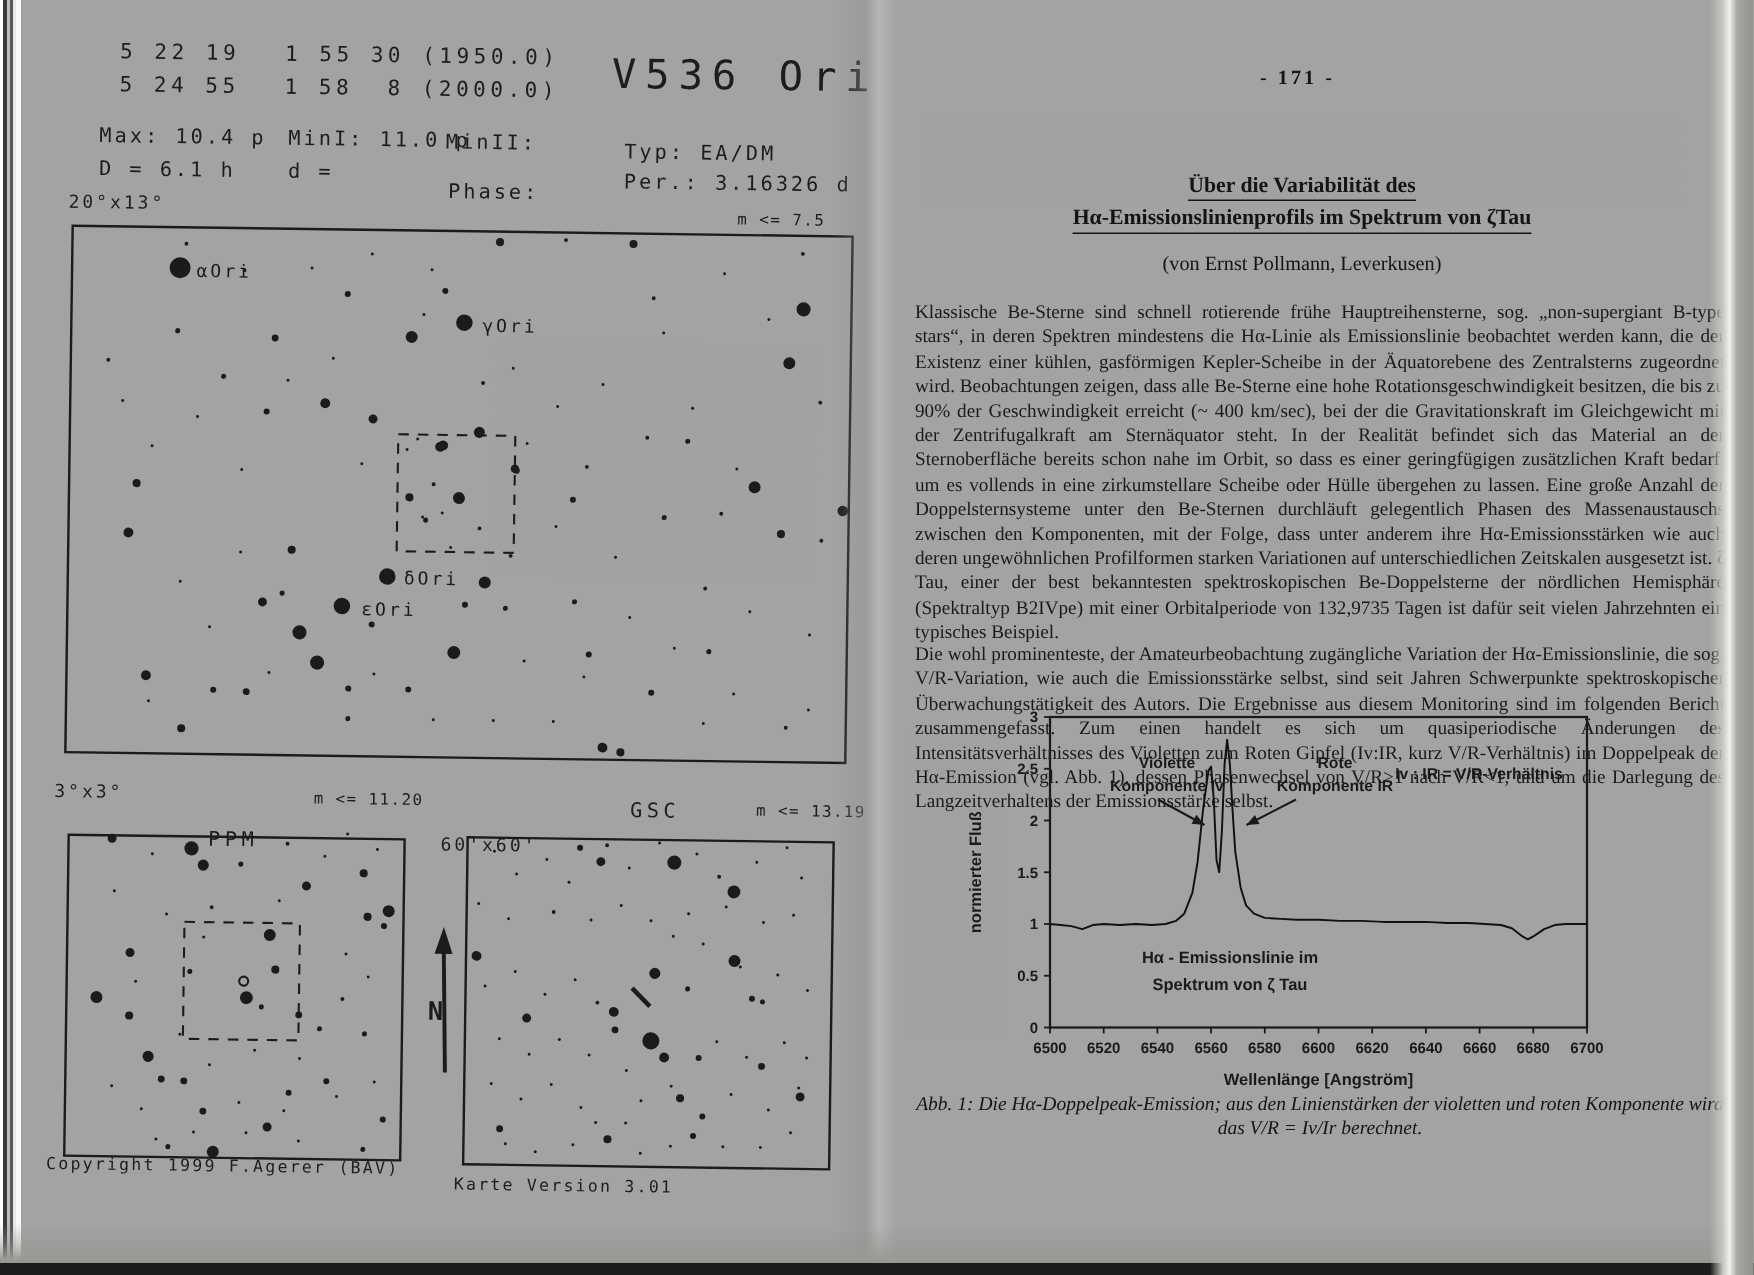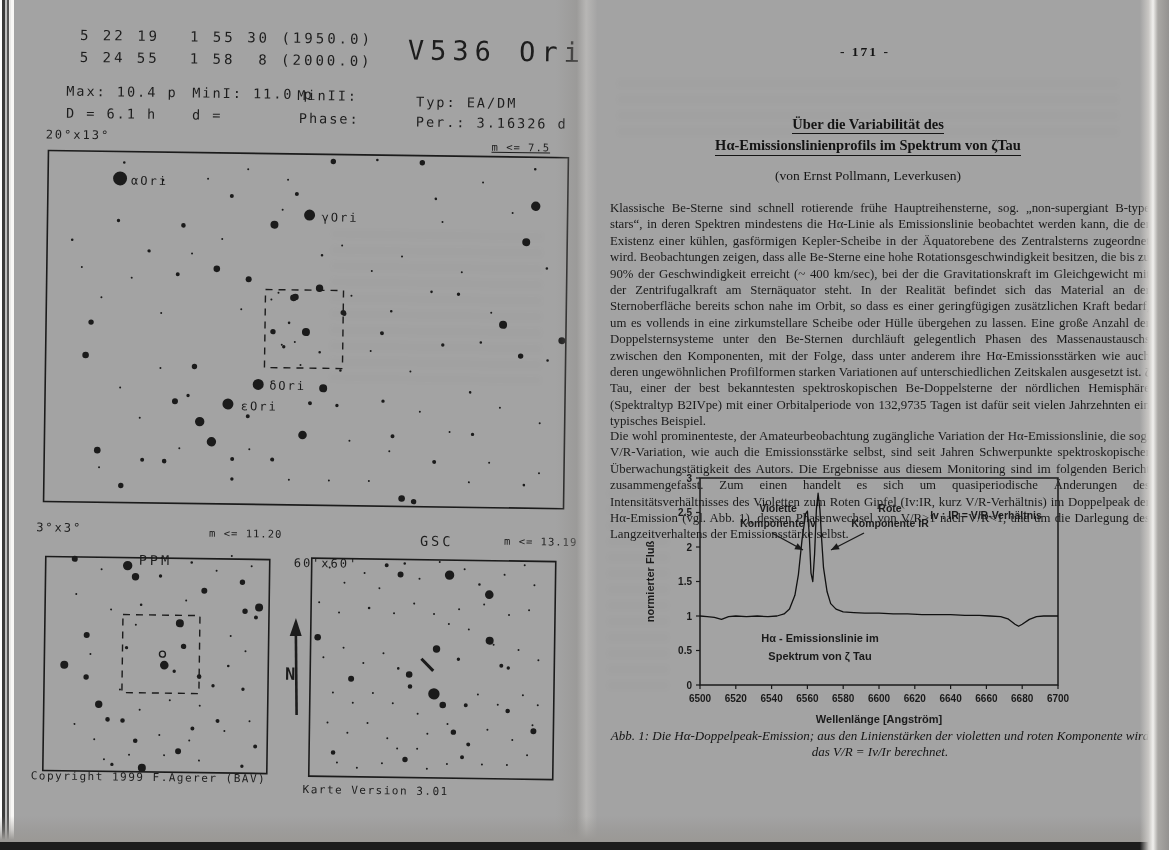--- a/index.html
+++ b/index.html
@@ -49,26 +49,26 @@
     <div class="abs mono hdr" style="left:75px;top:52px;">5 24 55</div>
     <div class="abs mono hdr" style="left:185px;top:52px;">1 58  8 (2000.0)</div>
 
     <div class="abs mono starname" style="left:403px;top:33px;">V536 Ori</div>
 
     <div class="abs mono hdr2" style="left:62px;top:86px;">Max: 10.4 p</div>
     <div class="abs mono hdr2" style="left:188px;top:86px;">MinI: 11.0 p</div>
     <div class="abs mono hdr2" style="left:293px;top:87px;">MinII:</div>
     <div class="abs mono hdr2" style="left:62px;top:108px;">D = 6.1 h</div>
     <div class="abs mono hdr2" style="left:188px;top:108px;">d =</div>
-    <div class="abs mono hdr2" style="left:295px;top:110px;">Phase:</div>
+    <div class="abs mono hdr2" style="left:295px;top:120px;">Phase:</div>
     <div class="abs mono hdr2" style="left:412px;top:92px;">Typ: EA/DM</div>
     <div class="abs mono hdr2" style="left:412px;top:112px;">Per.: 3.16326 d</div>
 
     <div class="abs mono corner" style="left:42px;top:131px;">20°x13°</div>
-    <div class="abs mono maglim" style="left:488px;top:138px;text-decoration:underline;">m &lt;= 7.5</div>
+    <div class="abs mono maglim" style="left:488px;top:138px;">m &lt;= 7.5</div>
     <svg id="main-stars" style="left:40px;top:150px;" width="528" height="358">
         <rect x="5" y="4" width="520" height="351" fill="none" stroke="#1b1b1b" stroke-width="1.6"></rect>
         <circle cx="77" cy="31" r="7" fill="#1b1b1b"></circle>
         <circle cx="267" cy="65" r="5.5" fill="#1b1b1b"></circle>
         <circle cx="218" cy="235" r="5.5" fill="#1b1b1b"></circle>
         <circle cx="188" cy="255" r="5.5" fill="#1b1b1b"></circle>
         <circle cx="290" cy="11" r="2.7" fill="#1b1b1b"></circle>
         <circle cx="334" cy="9" r="1.3" fill="#1b1b1b"></circle>
         <circle cx="379" cy="11" r="2.7" fill="#1b1b1b"></circle>
         <circle cx="492" cy="16" r="1.3" fill="#1b1b1b"></circle>

